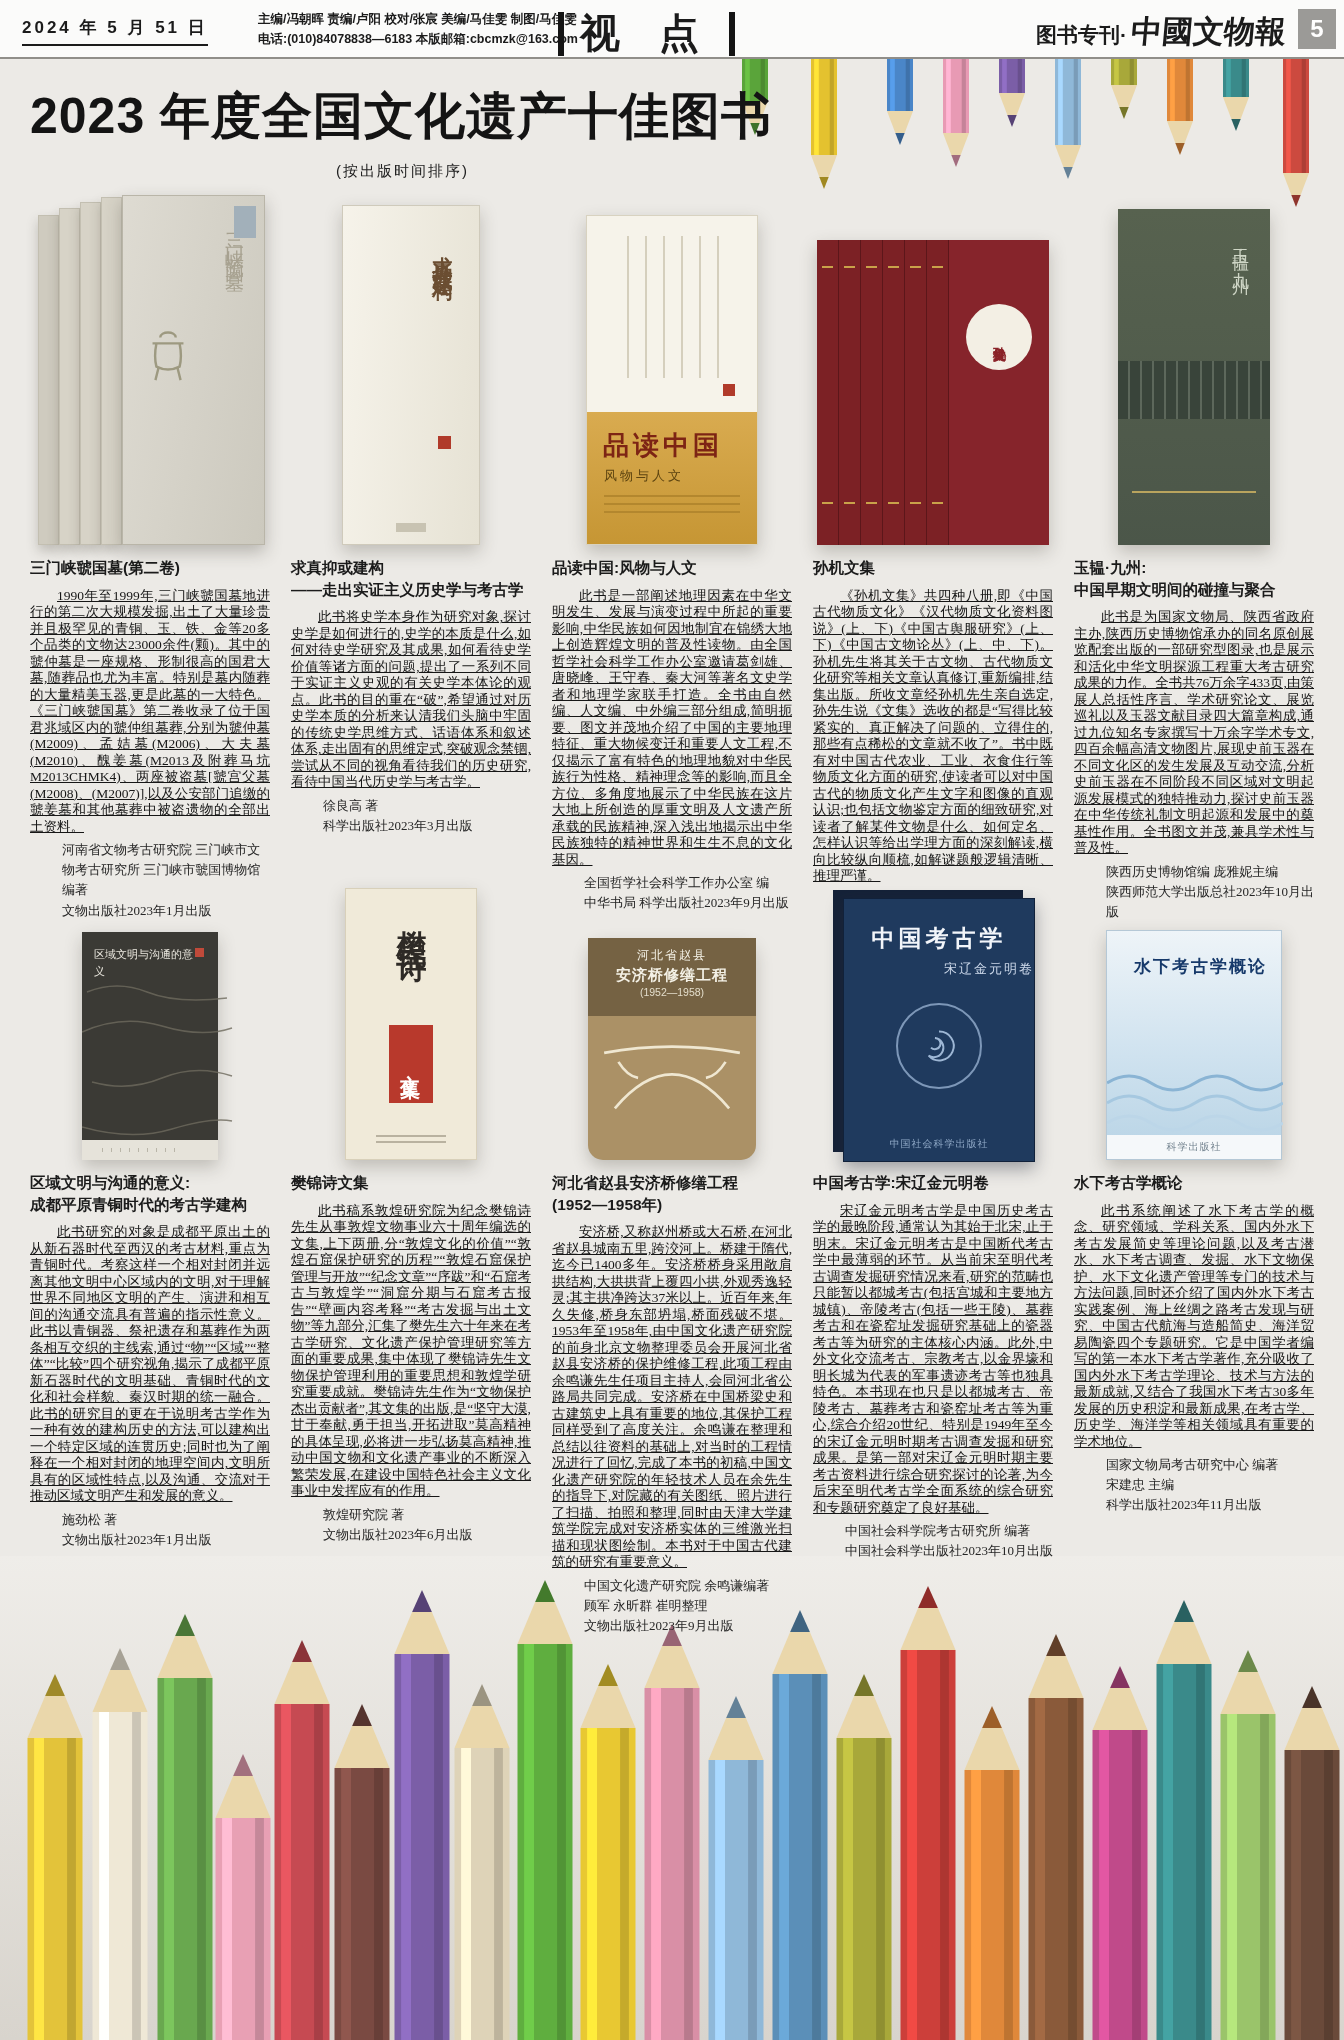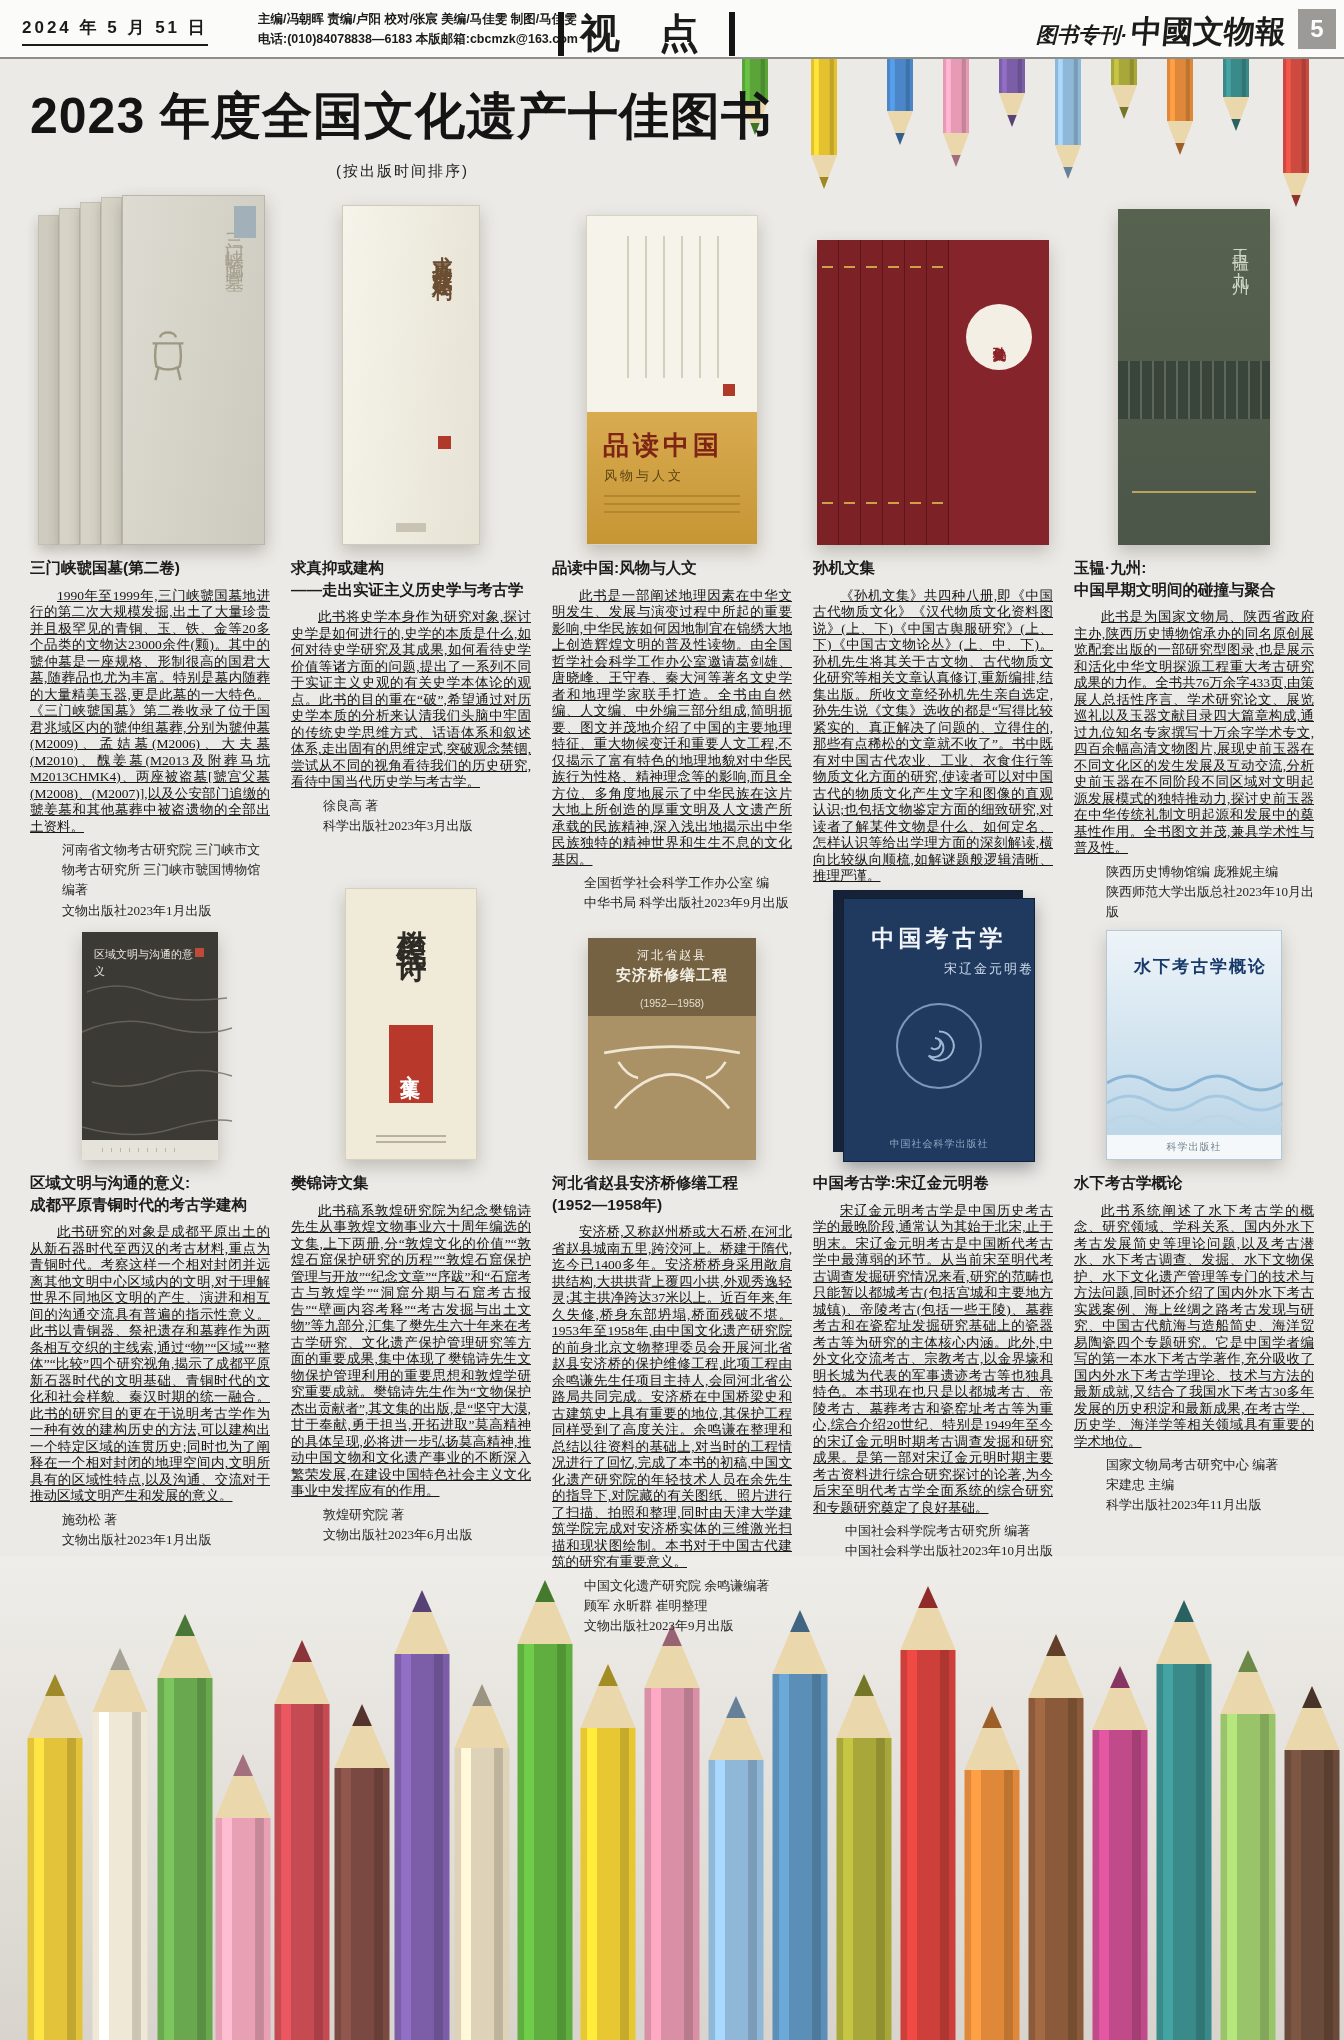--- a/index.html
+++ b/index.html
@@ -8,21 +8,21 @@
   
   .header{position:absolute;top:0;left:0;width:1344px;height:57px;background:#fbfbfa;
           border-bottom:2px solid #908e89;z-index:30;}
   .date{position:absolute;left:22px;top:16px;font-size:17px;font-weight:bold;letter-spacing:3px;
         border-bottom:2px solid #1b1b1b;padding-bottom:5px;}
   .editors{position:absolute;left:258px;top:9px;font-size:12.5px;font-weight:bold;line-height:1.6;}
   .shidian{position:absolute;left:558px;top:6px;display:flex;align-items:center;gap:16px;}
   .vbar{width:6px;height:44px;background:#141414;}
   .shidian-title{font-size:40px;font-weight:700;letter-spacing:14px;white-space:nowrap;}
   .mast{position:absolute;right:58px;top:11px;display:flex;align-items:flex-end;gap:4px;white-space:nowrap;}
-  .edition{font-size:21px;font-weight:bold;padding-bottom:4px;font-style:italic;}
+  .edition{font-size:21px;font-weight:bold;padding-bottom:4px;}
   .masthead{font-family:"Liberation Serif",serif;font-size:31px;font-weight:bold;transform:skewX(-5deg);}
   .pagenum{position:absolute;right:8px;top:9px;width:38px;height:40px;background:#9b9a97;color:#fff;
            font-size:24px;font-weight:bold;display:flex;align-items:center;justify-content:center;}
   
   .pencil-top{position:absolute;top:57px;left:0;z-index:1;}
   .pencil-bottom{position:absolute;top:1556px;left:0;z-index:1;}
   
   .headline-wrap{position:absolute;top:88px;left:30px;width:745px;z-index:5;}
   .headline{font-size:50px;font-weight:900;letter-spacing:1px;line-height:1.15;color:#141414;margin:0;}
   .subtitle{margin-top:16px;text-align:center;font-size:15px;letter-spacing:2px;color:#222;}
@@ -95,25 +95,25 @@
   
   .cv6{width:132px;height:272px;background:#f0ead9;border:1px solid #d8d0ba;}
   .cv6 .name{writing-mode:vertical-rl;position:absolute;top:18px;left:50%;transform:translateX(-50%);
              font-size:30px;font-weight:bold;letter-spacing:10px;color:#2e2a26;font-family:"Liberation Serif",serif;}
   .cv6 .red{position:absolute;bottom:56px;left:50%;transform:translateX(-50%);width:44px;height:78px;background:#b8392c;
             display:flex;align-items:center;justify-content:center;}
   .cv6 .red span{writing-mode:vertical-rl;color:#fff;font-size:20px;font-weight:bold;letter-spacing:6px;}
   .cv6 .mini{position:absolute;bottom:14px;left:30px;right:30px;height:10px;
              background:repeating-linear-gradient(180deg,#b9b2a0 0 2px,transparent 2px 6px);}
   
-  .cv7{width:168px;height:222px;background:#ab9166;}
+  .cv7{width:168px;height:222px;background:#ab9166;border-radius:15px;}
   .cv7 .panel{height:78px;background:#756243;color:#f4f1e6;text-align:center;padding-top:9px;box-sizing:border-box;}
   .cv7 .p1{font-size:12px;letter-spacing:2px;}
   .cv7 .p2{font-size:15px;font-weight:bold;letter-spacing:1px;margin-top:2px;}
-  .cv7 .p3{font-size:10.5px;margin-top:12px;color:#e3ddcb;}
+  .cv7 .p3{font-size:10.5px;margin-top:1px;color:#e3ddcb;}
   .cv7 svg{display:block;margin:10px auto 0;}
   
   .cv8{width:200px;height:270px;box-shadow:none;}
   .cv8 .back{position:absolute;left:0;top:0;width:190px;height:262px;background:#152238;}
   .cv8 .frontb{position:absolute;left:10px;top:8px;width:190px;height:262px;background:#1f3a5e;
                border:1px solid #11213a;box-shadow:0 7px 16px rgba(40,45,60,.4);}
   .cv8 .t1{margin-top:24px;text-align:center;font-size:23px;font-weight:bold;letter-spacing:4px;color:#f2f5fa;}
   .cv8 .t2{margin-top:6px;text-align:right;font-size:13px;letter-spacing:2px;color:#ccd8ea;}
   .cv8 .med{position:absolute;top:104px;left:50%;transform:translateX(-50%);width:82px;height:82px;border-radius:50%;
             border:2px solid #7d97b8;display:flex;align-items:center;justify-content:center;}

